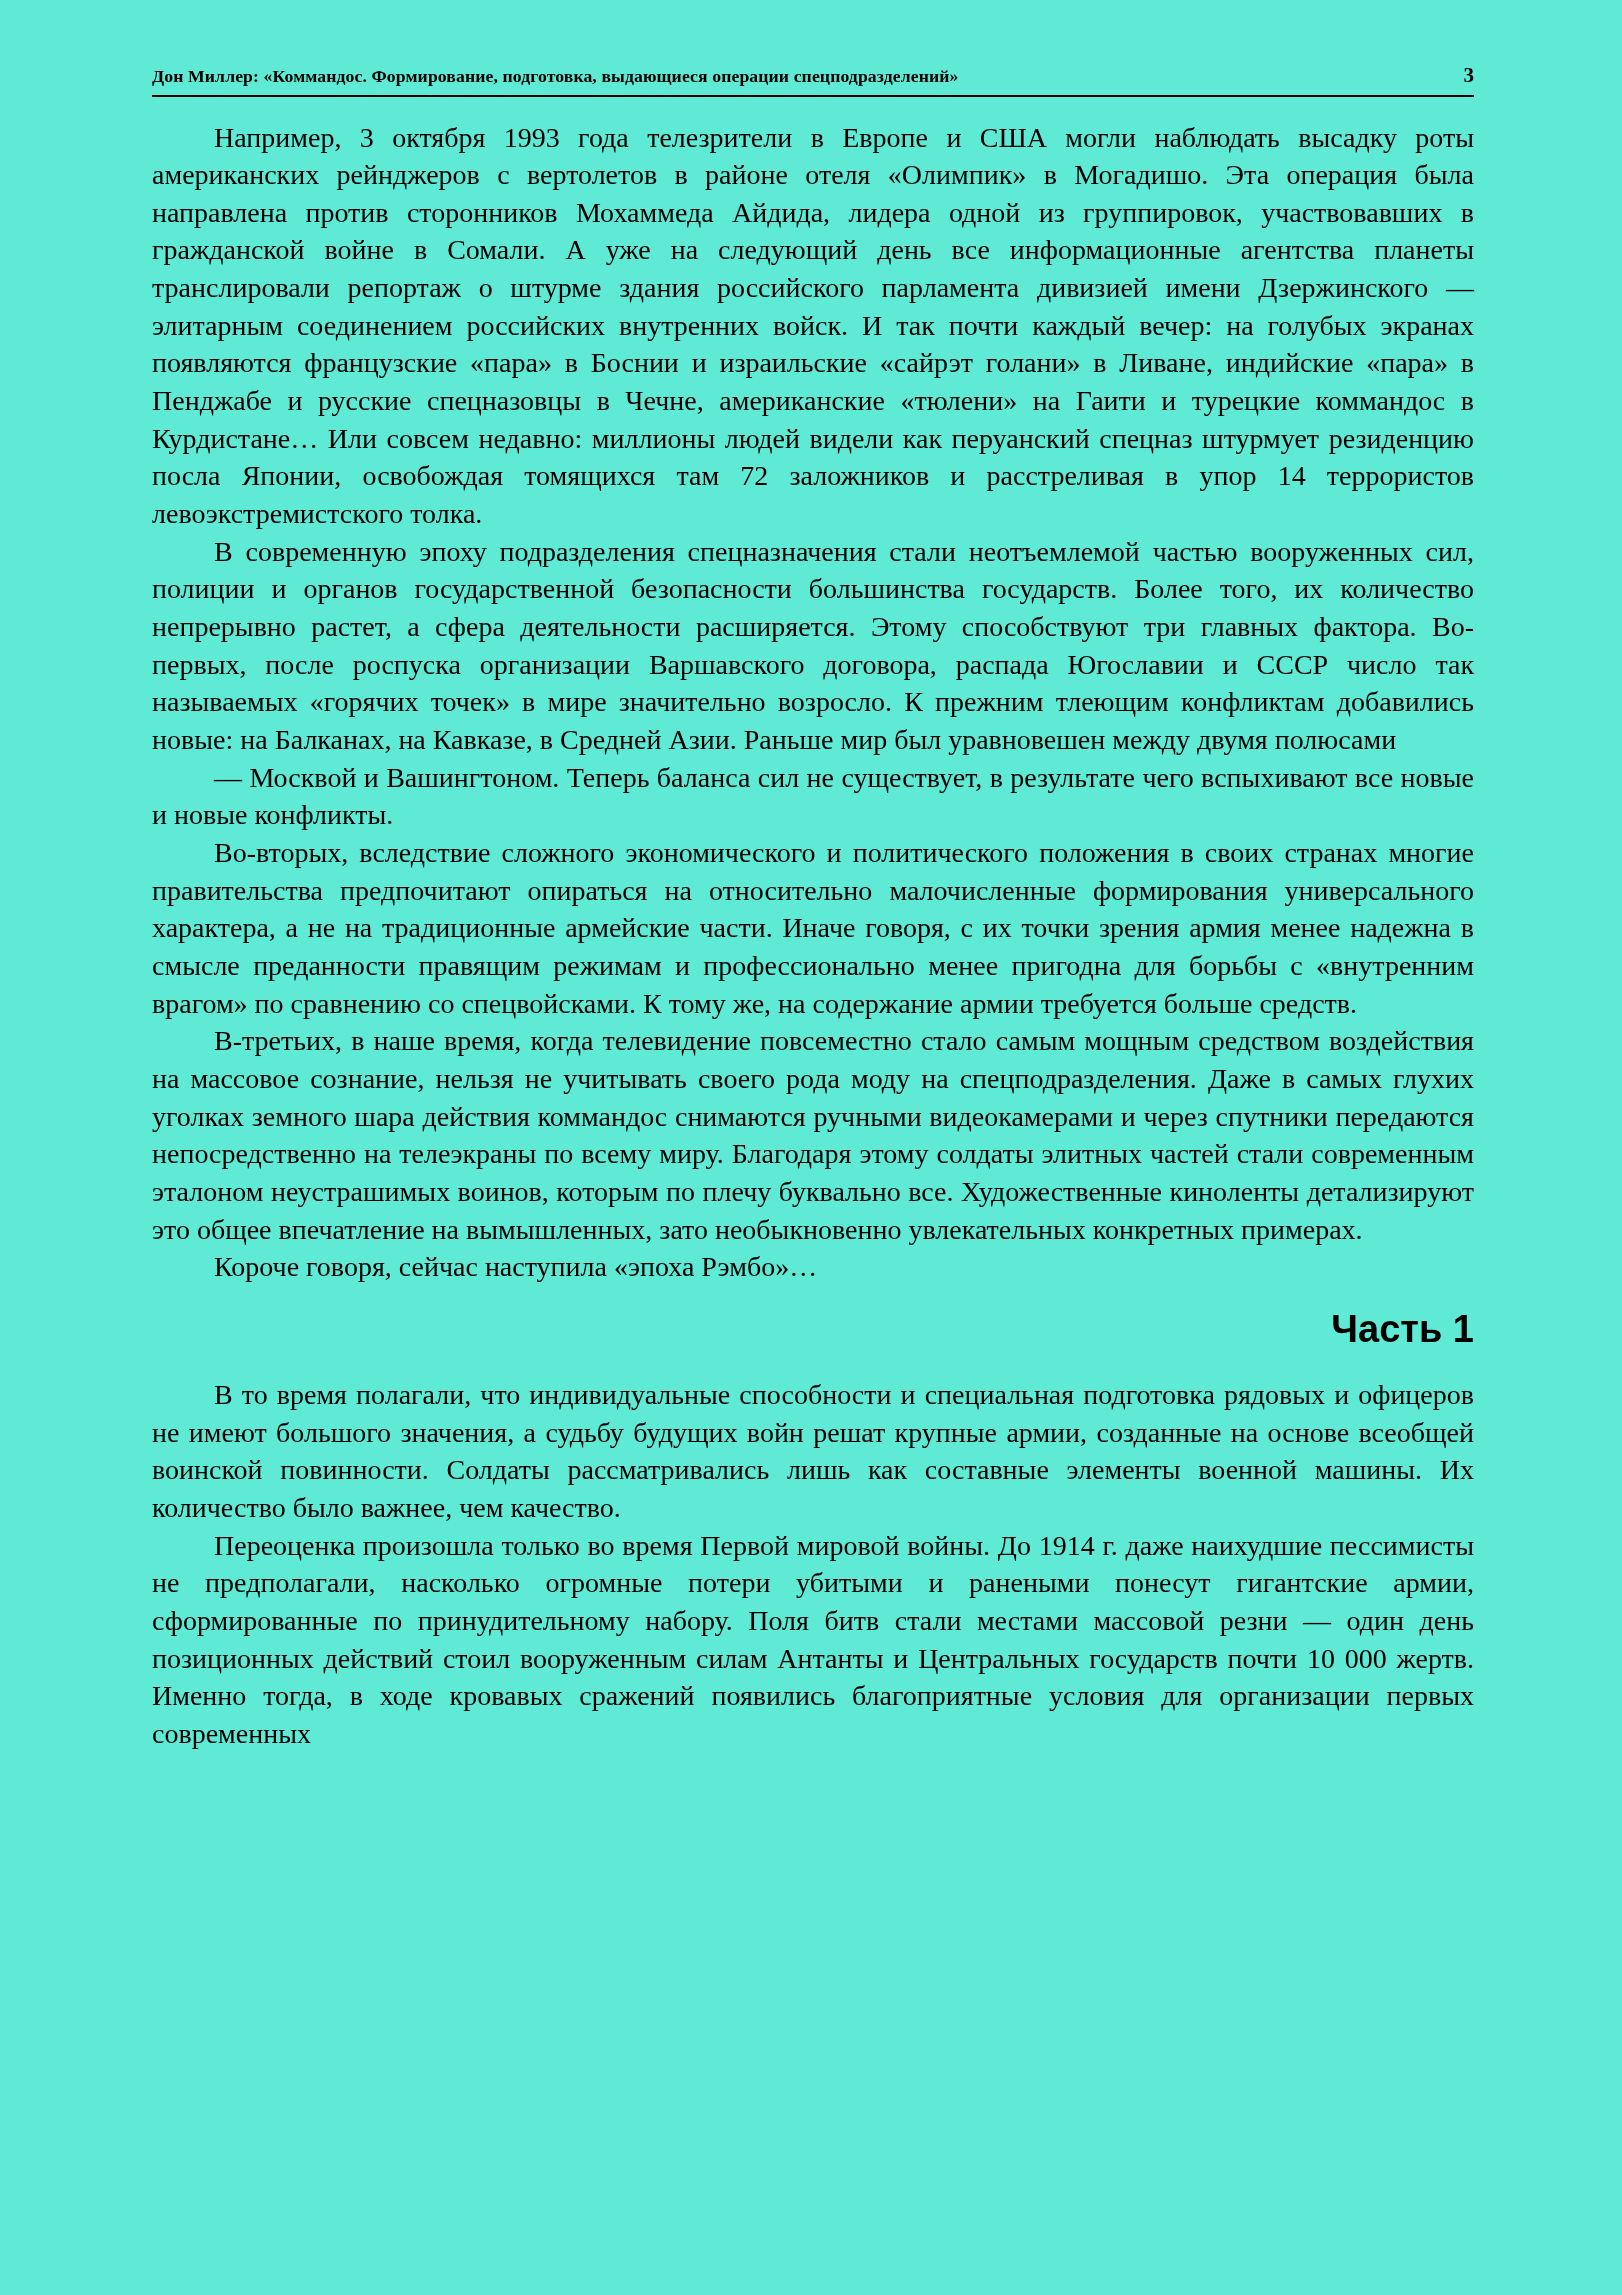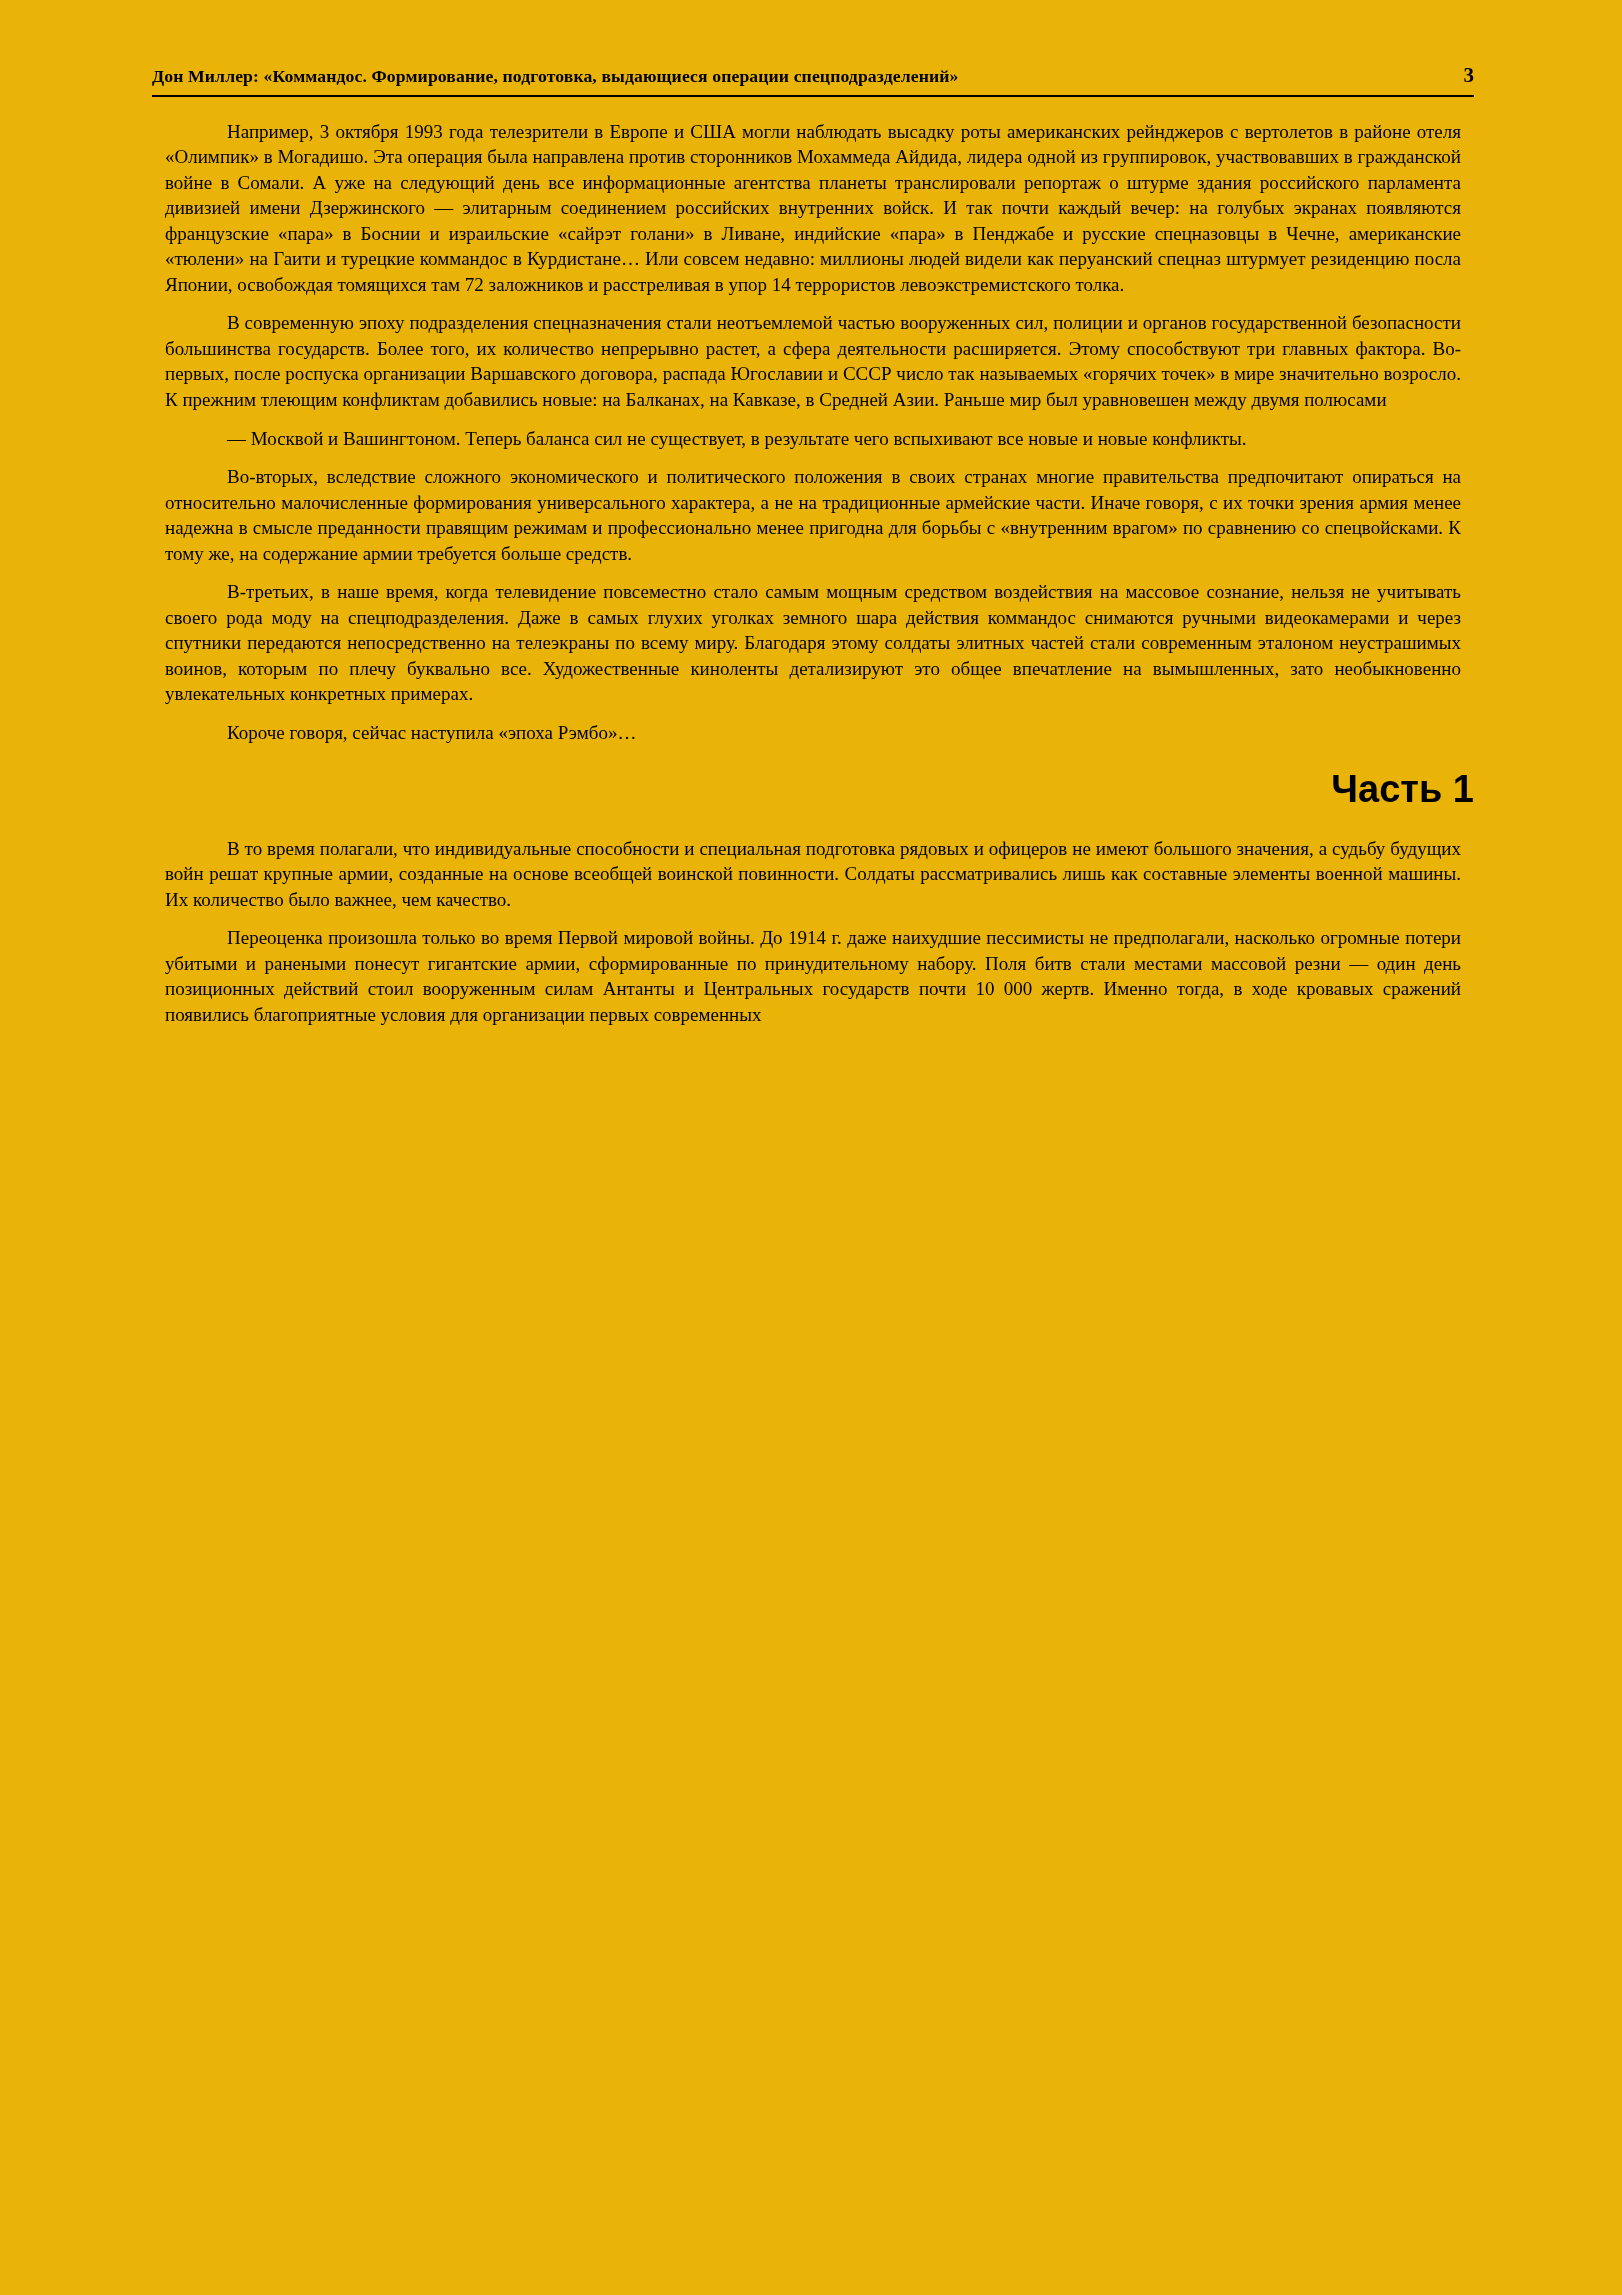--- a/index.html
+++ b/index.html
@@ -3,21 +3,21 @@
 <meta charset="utf-8">
 <style>
   html, body {
     margin: 0;
     padding: 0;
     background: #ffffff;
   }
   .page {
     width: 1623px;
     height: 2295px;
-    background: #eab308;
+    background: #5eead4;
     position: relative;
     box-sizing: border-box;
     padding: 0;
     font-family: "Liberation Serif", serif;
     color: #000000;
   }
   .content {
     position: absolute;
     left: 152px;
     top: 63px;
@@ -39,24 +39,24 @@
   }
   .header-page {
     font-size: 21px;
     font-weight: bold;
     padding-left: 15.7px;
   }
   .body-text {
     margin-top: 22px;
   }
   p.para {
-    margin: 13px;
+    margin: 0;
     text-align: justify;
     text-indent: 62px;
-    font-size: 19px;
+    font-size: 28px;
     line-height: 1.345;
     hyphens: none;
   }
   .part-heading {
     margin-top: 18px;
     margin-bottom: 22px;
     text-align: right;
     font-family: "Liberation Sans", sans-serif;
     font-weight: bold;
     font-size: 38px;

